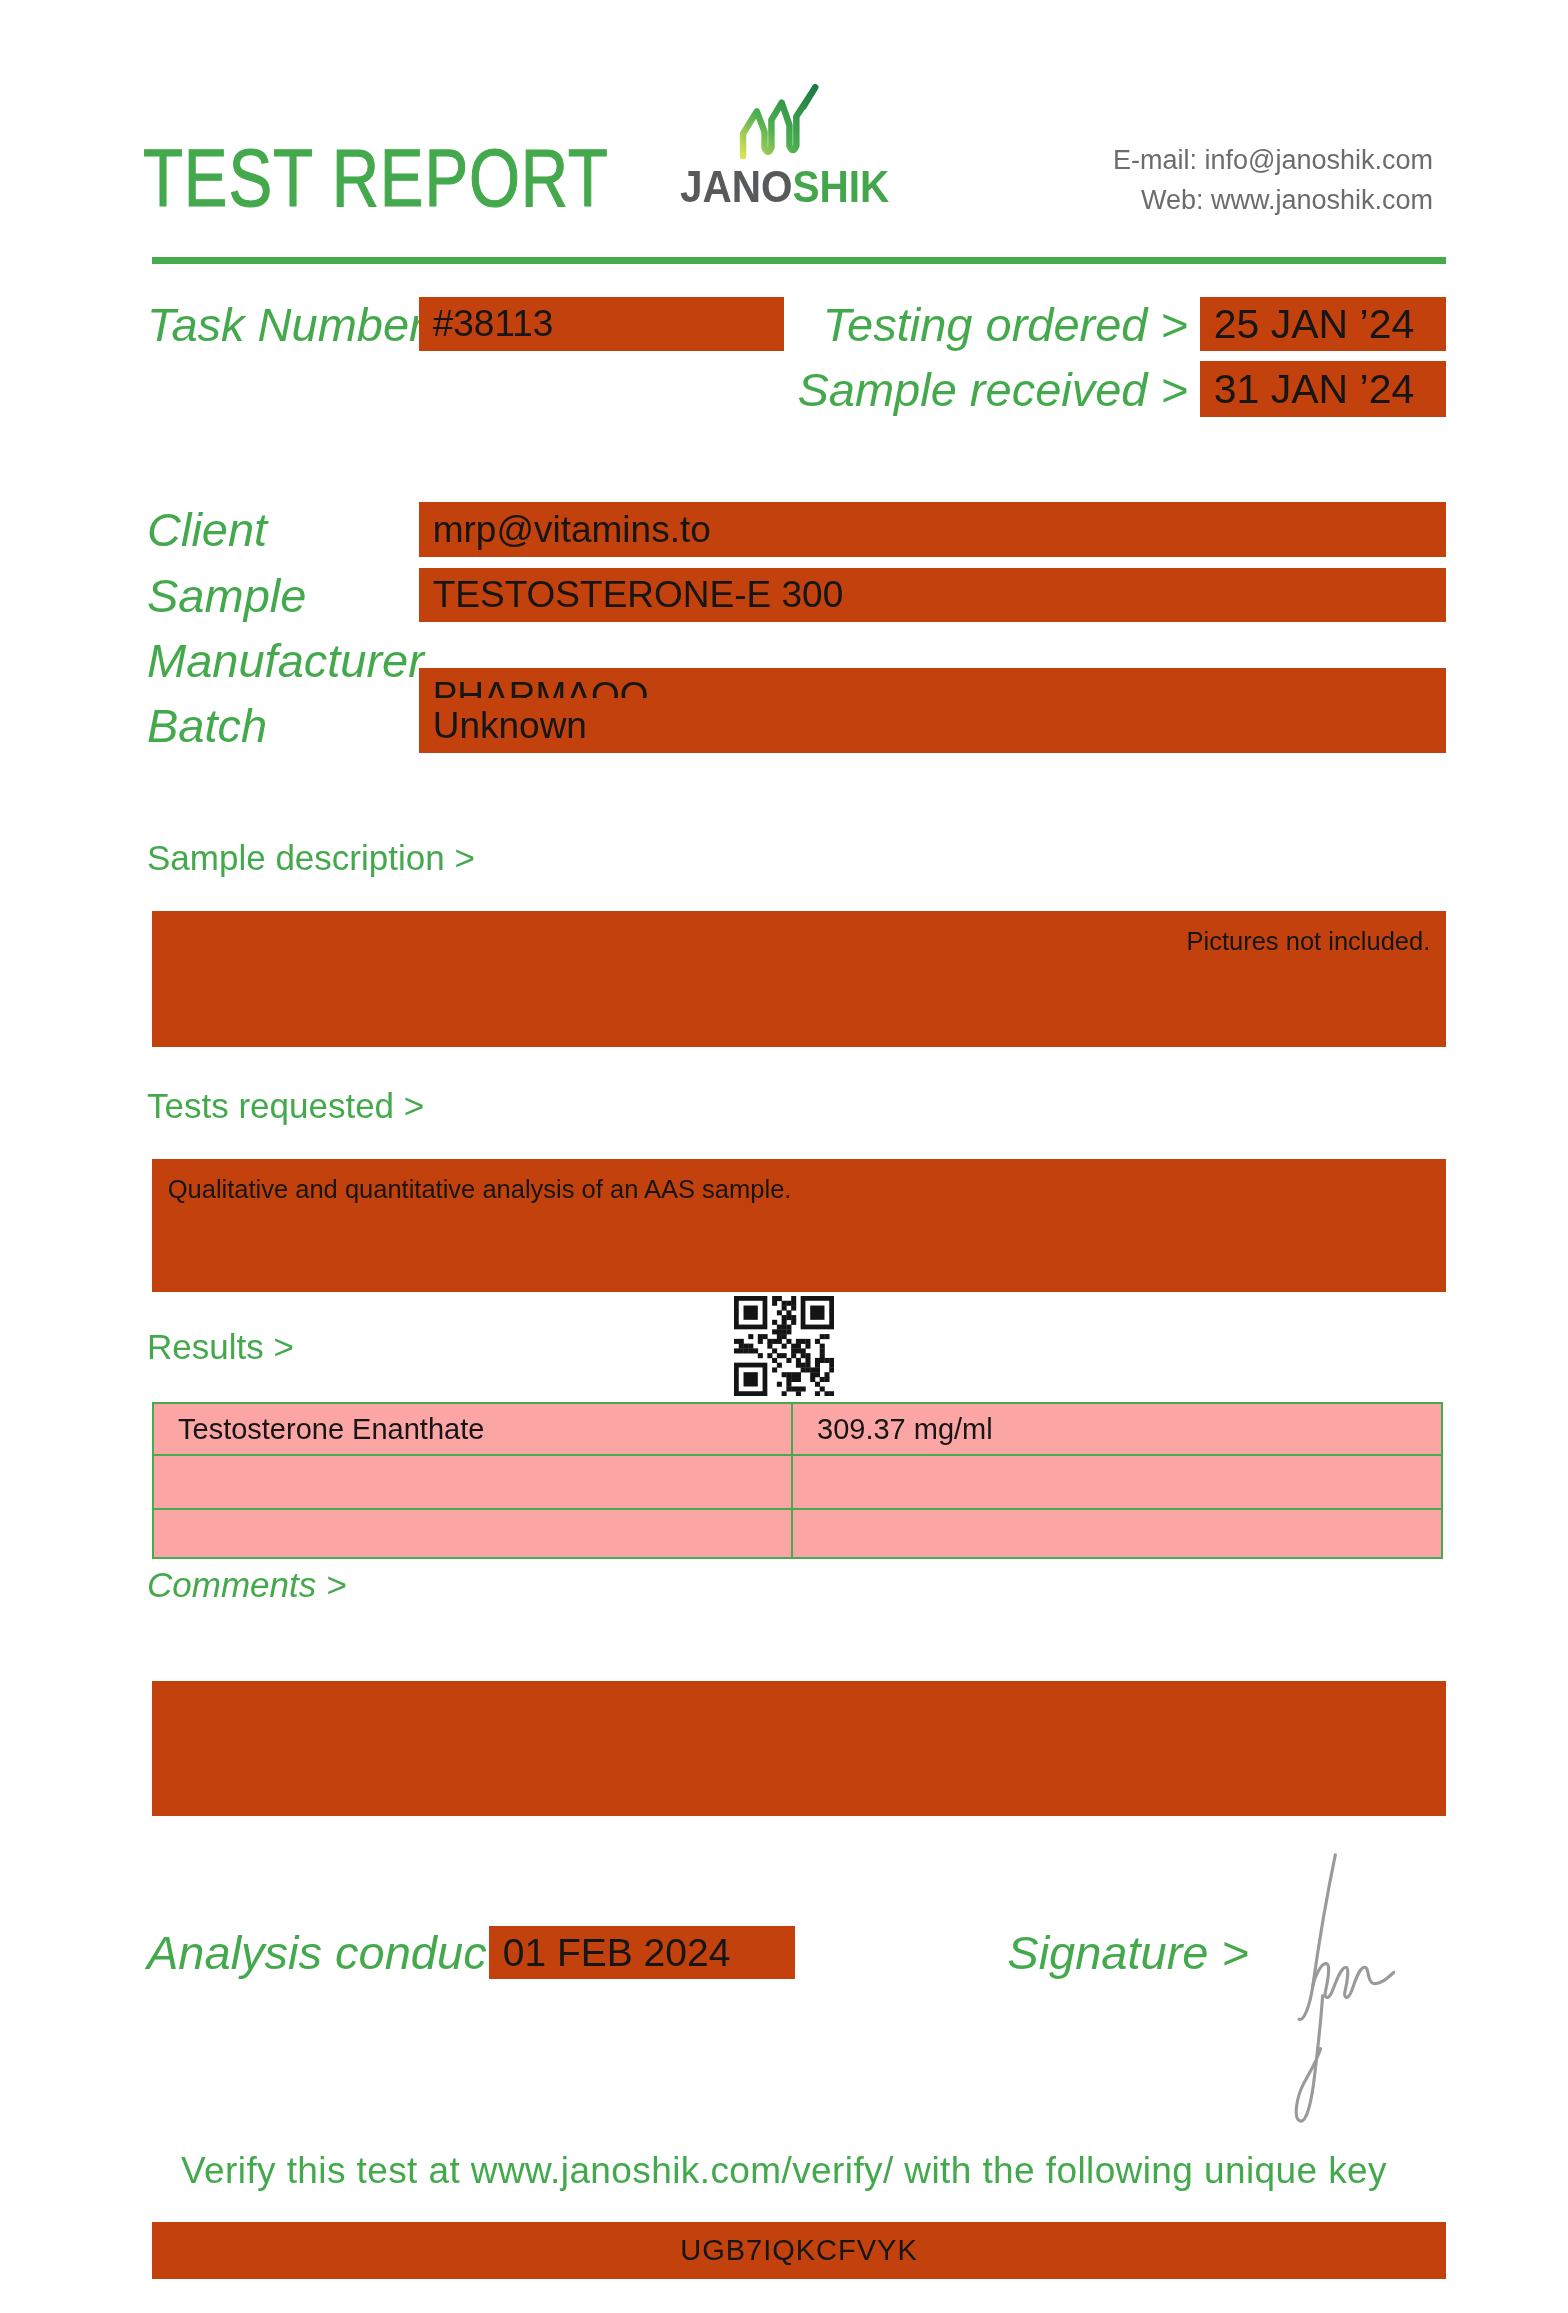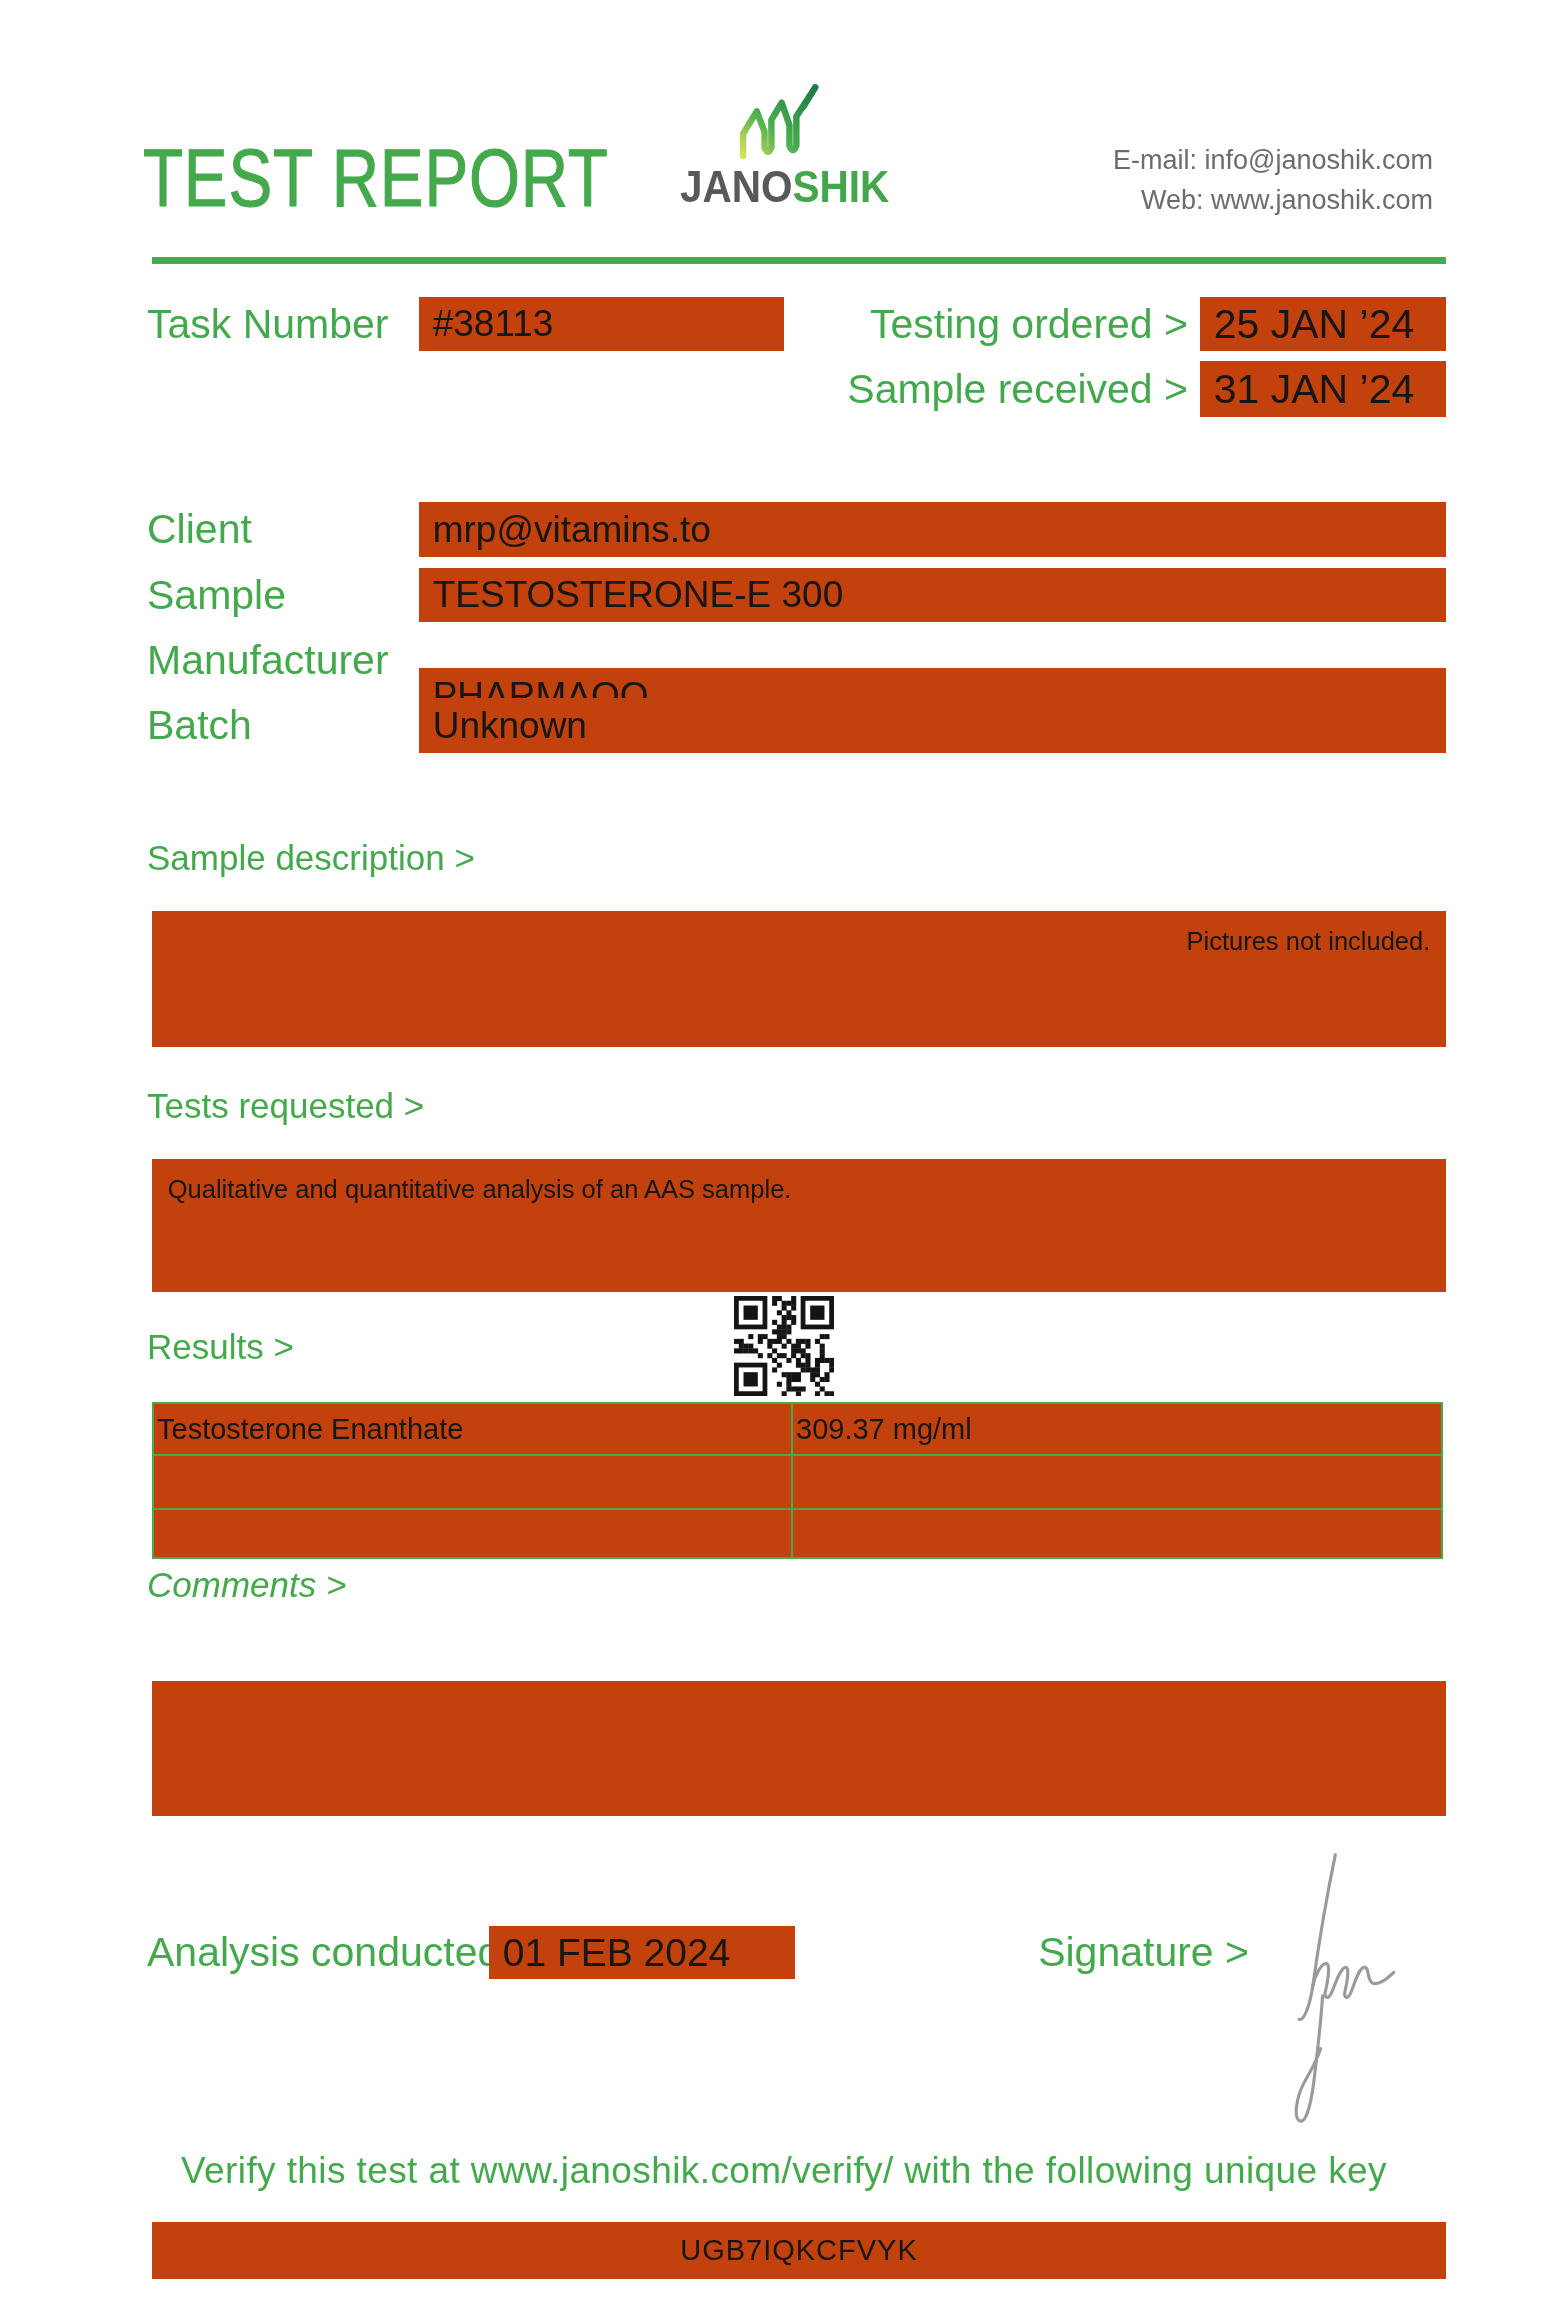--- a/index.html
+++ b/index.html
@@ -18,34 +18,34 @@
   .logo-icon { left:737px; top:78px; }
   .wordmark { left:680px; top:164px; font-size:45px; font-weight:bold; line-height:1;
               letter-spacing:0px; transform:scaleX(0.9); transform-origin:0 50%; white-space:nowrap; }
   .wordmark .left-part { color:#58595b; }
   .wordmark .right-part { color:#43a64d; }
 
   .contact { right:135px; top:140px; text-align:right; font-size:27px; line-height:40px; color:#6b6c6e; }
 
   .rule { left:152px; top:257px; width:1294px; height:6.9px; background:#46ab4f; }
 
-  .label { font-size:41px; color:#44a94c; white-space:nowrap; }
+  .label { font-size:47px; color:#44a94c; white-space:nowrap;font-style:italic; }
   .heading { font-size:35px; color:#44a94c; white-space:nowrap; }
 
   .graybox { background:#c2410c; }
   .valuetext { font-size:37px; color:#161616; white-space:nowrap; }
   .datetext  { font-size:41px; color:#161616; white-space:nowrap; }
   .pad-l { padding-left:13.7px; }
 
   .bodybox { font-size:25.5px; color:#161616; padding:13.7px 15.7px; line-height:33px; }
 
   .results-table { position:absolute; left:152px; top:1402px; width:1291px;
                    border-collapse:collapse; table-layout:fixed; }
   .results-table td { border:2.9px solid #46ab4f; font-size:29px; color:#161616;
-                      padding:0 0 0 3px; vertical-align:middle; background:#c2410c; }
+                      padding:0 0 0 24px; vertical-align:middle; background:#fca5a5; }
   .results-table .c1 { width:639px; }
   .results-table .r1 td { height:52px; }
   .results-table .r2 td { height:54px; }
   .results-table .r3 td { height:49px; }
 
   .verify { left:137px; top:2145px; width:1294px; height:51px; font-size:37px;
             color:#44a94c; letter-spacing:0.4px; white-space:nowrap; }
   .keybox { left:152px; top:2222px; width:1294px; height:57px; font-size:29px;
             letter-spacing:1px; }
 

